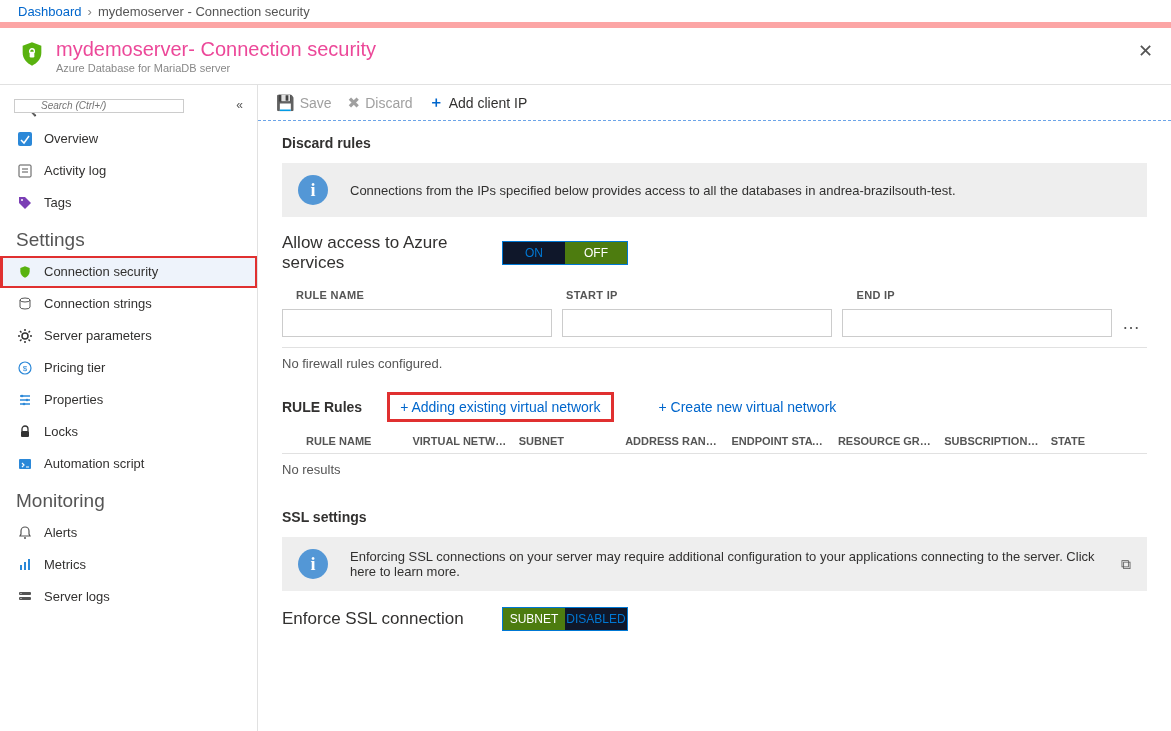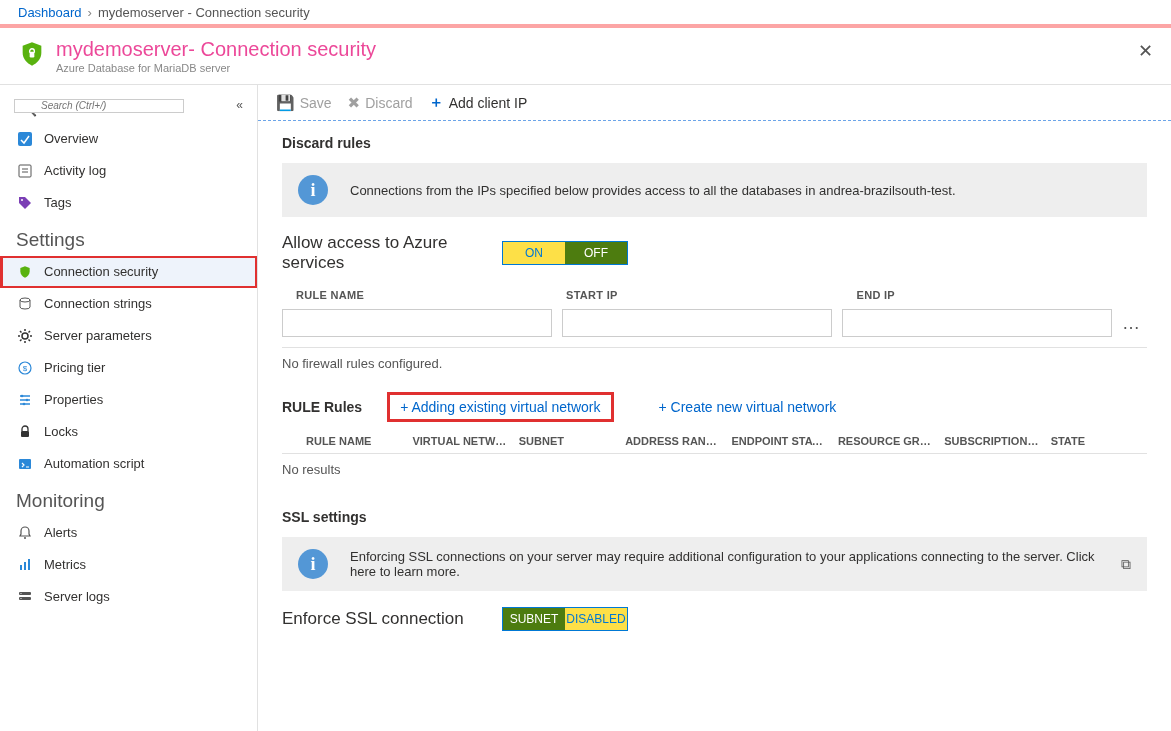--- a/index.html
+++ b/index.html
@@ -1,18 +1,18 @@
 <!DOCTYPE html>
 <html><head>
 <meta charset="utf-8">
 <style>
 * { box-sizing: border-box; margin: 0; padding: 0; }
 body { font-family: "Segoe UI", Arial, sans-serif; font-size: 13px; color: #323130; background: #fff; }
 
-.breadcrumb { padding: 6px 18px; font-size: 13px; border-bottom: 4px solid #fca5a5; height: 28px; display:flex; align-items:center;}
+.breadcrumb { padding: 6px 18px; font-size: 13px; border-bottom: 6px solid #fca5a5; height: 28px; display:flex; align-items:center;}
 .breadcrumb a { color: #0066cc; text-decoration: none; }
 .breadcrumb .sep { color: #888; margin: 0 6px; }
 .breadcrumb .current { color: #555; }
 
 .header { display: flex; align-items: flex-start; padding: 10px 18px 10px 18px; border-bottom: 1px solid #e1e1e1; position: relative; }
 .header-icon { width: 28px; height: 28px; margin-right: 10px; margin-top:2px; }
 .header-title { font-size: 20px; font-weight: 400; color: #ec4899; }
 .header-sub { font-size: 11px; color: #888; margin-top: 1px; }
 .header-close { position: absolute; right: 18px; top: 12px; font-size: 18px; color: #555; cursor: pointer; }
 
@@ -43,21 +43,21 @@
 .info-banner { display: flex; align-items: center; background: #eeeeee; padding: 12px 16px; margin-bottom: 16px; }
 .info-banner .info-icon { width:30px; height:30px; border-radius:50%; background:#5397d6; color:#fff; display:flex; align-items:center; justify-content:center; font-weight:bold; font-size:18px; font-family: Georgia, serif; margin-right: 22px;}
 .info-banner .info-text { font-size: 13px; color: #323130; flex:1;}
 .info-banner .popout { font-size: 14px; color:#555; margin-left:10px;}
 
 .row { display: flex; align-items: center; margin-bottom: 16px; }
 .row-label { width: 220px; font-size: 17px; color: #323130; }
 .toggle { display: flex; border: 1px solid #0078d4; }
 .toggle .opt { width: 62px; text-align: center; padding: 4px 0; font-size: 12px; cursor: pointer; }
 .toggle .opt.sel { background: #4d7c0f; color: #fff; }
-.toggle .opt.unsel { background: #fde047; color: #0078d4; }
+.toggle .opt.unsel { background: #0f172a; color: #0078d4; }
 
 .fw-head { display:flex; padding: 0 0 8px 0; }
 .fw-col { flex:1; font-size:11px; font-weight:600; color:#555; letter-spacing:0.3px; }
 .fw-col.name { margin-left:14px; max-width: 270px; }
 .fw-row { display:flex; gap: 10px; margin-bottom: 10px; align-items:center;}
 .fw-input { flex:1; height: 28px; border: 1px solid #ccc; padding: 0 8px; font-size:13px; max-width: 270px;}
 .fw-more { font-size:18px; color:#555; cursor:pointer; letter-spacing:2px;}
 .fw-divider { border-top:1px solid #e1e1e1; margin: 6px 0 8px 0;}
 .fw-empty { font-size: 13px; color:#555; }
 

